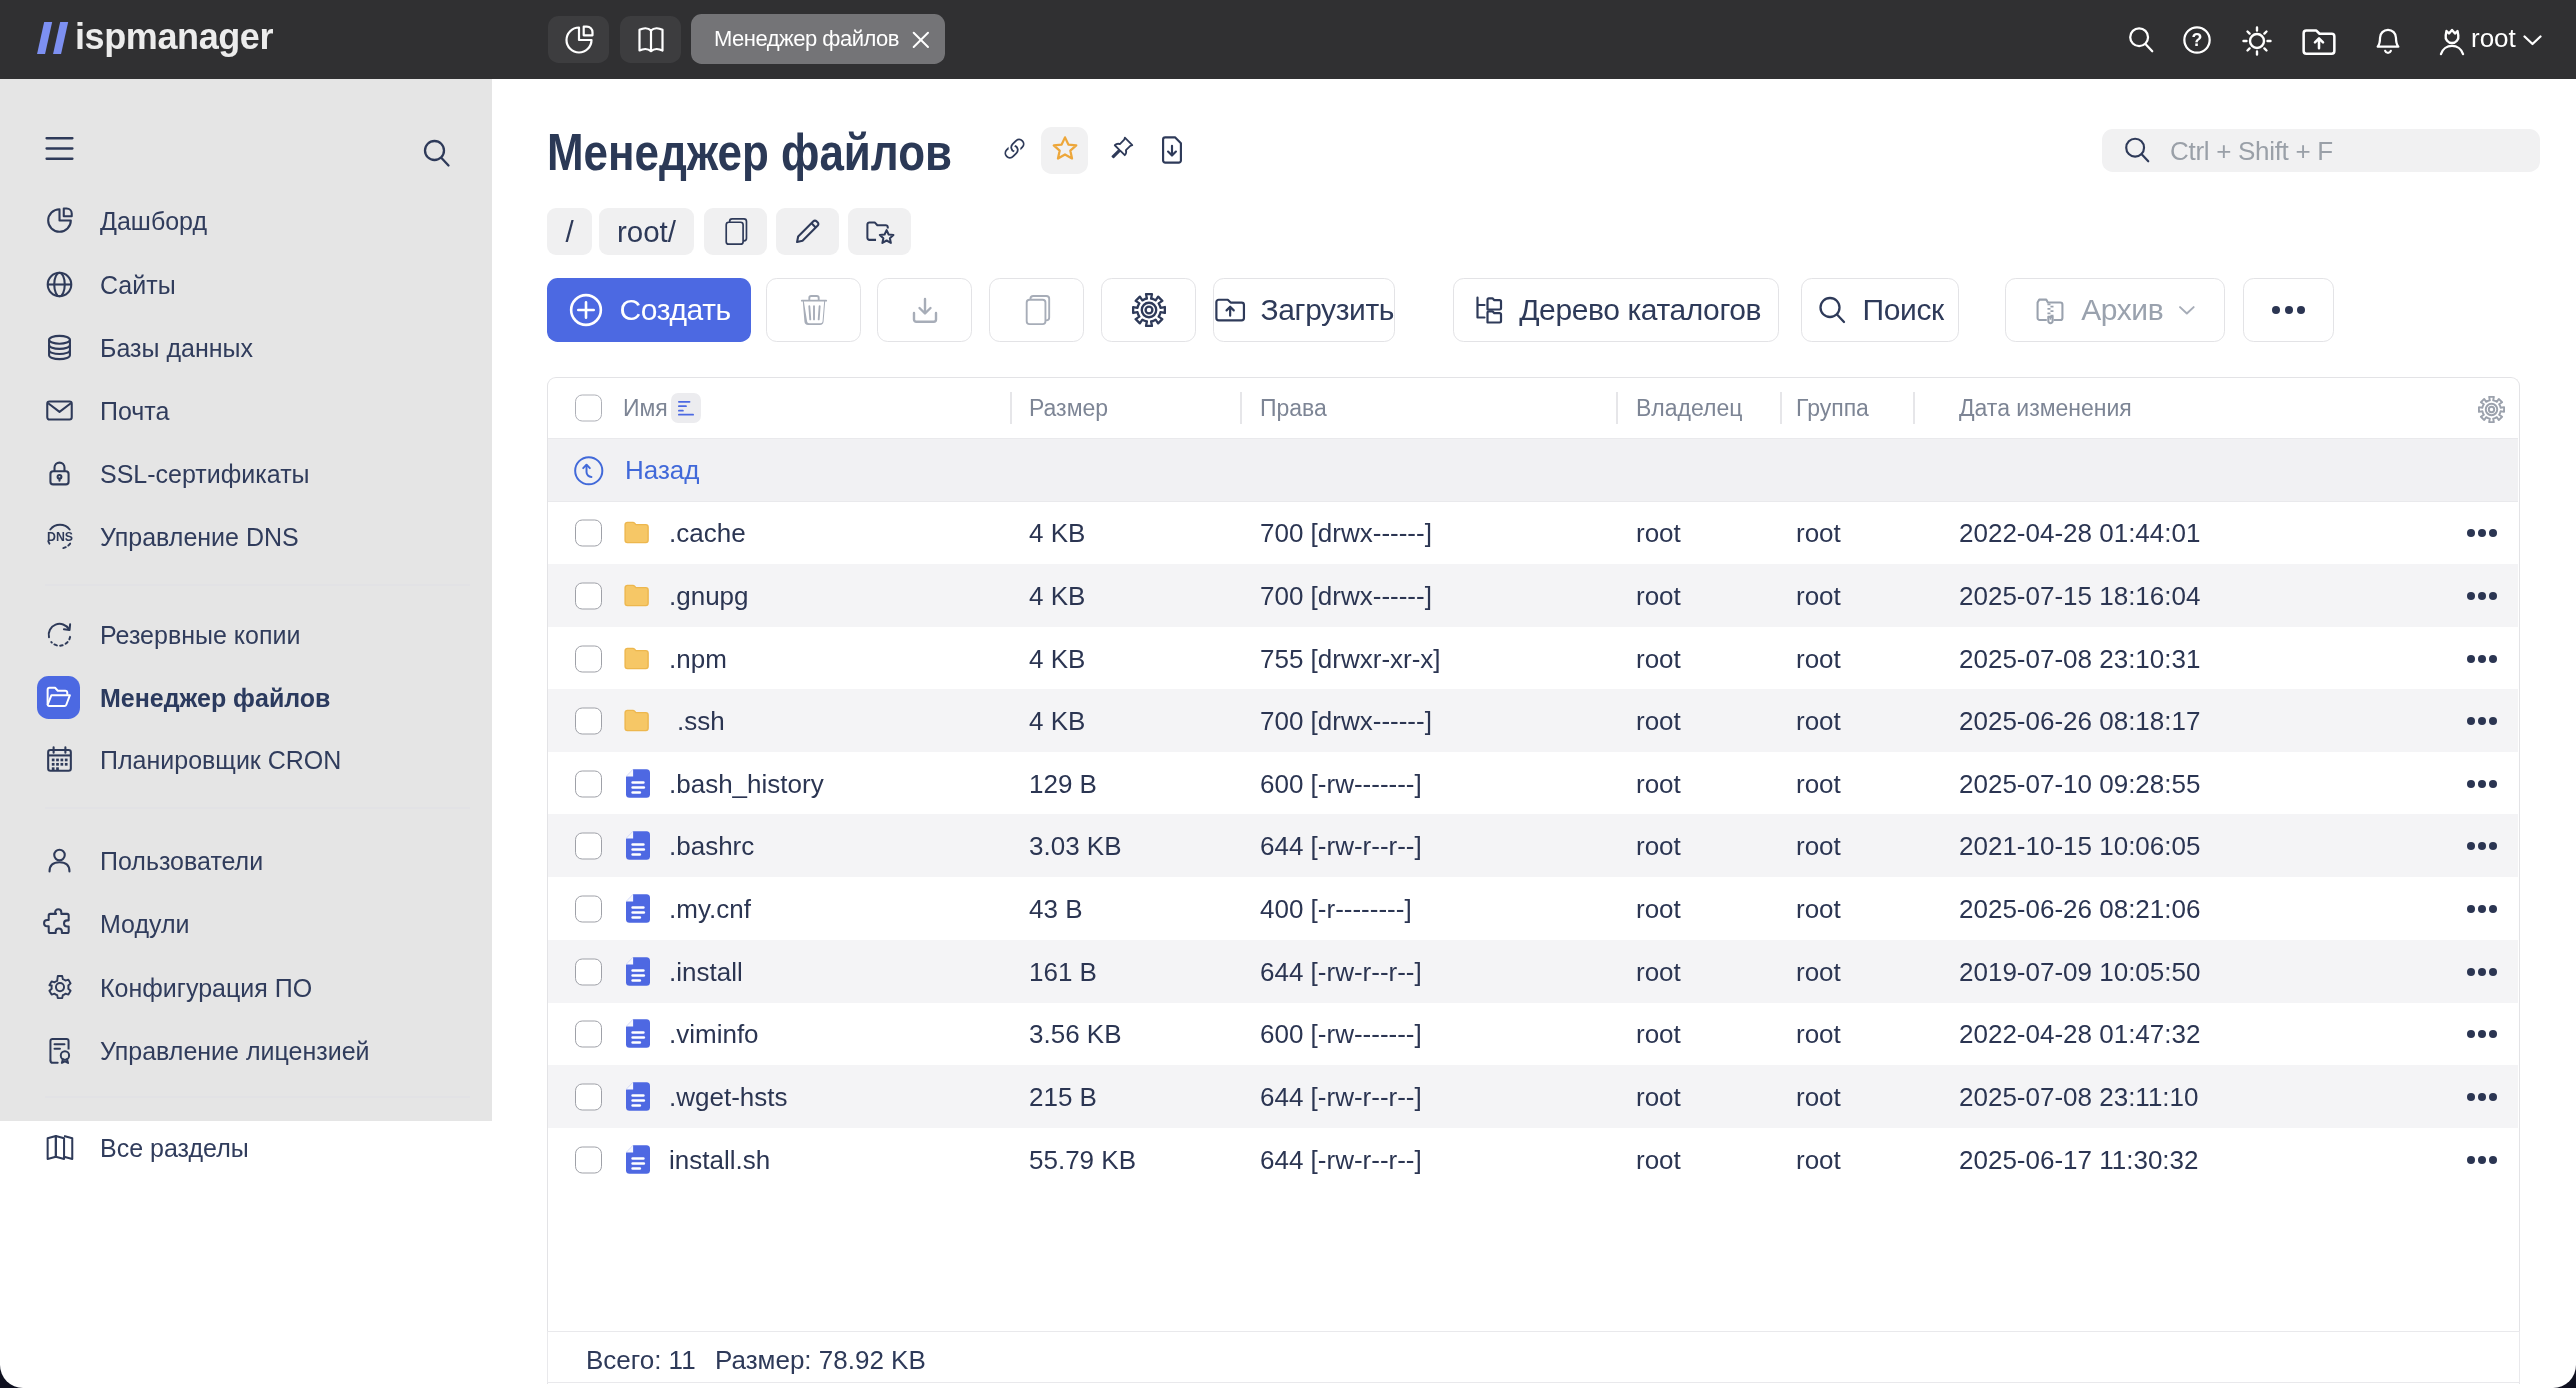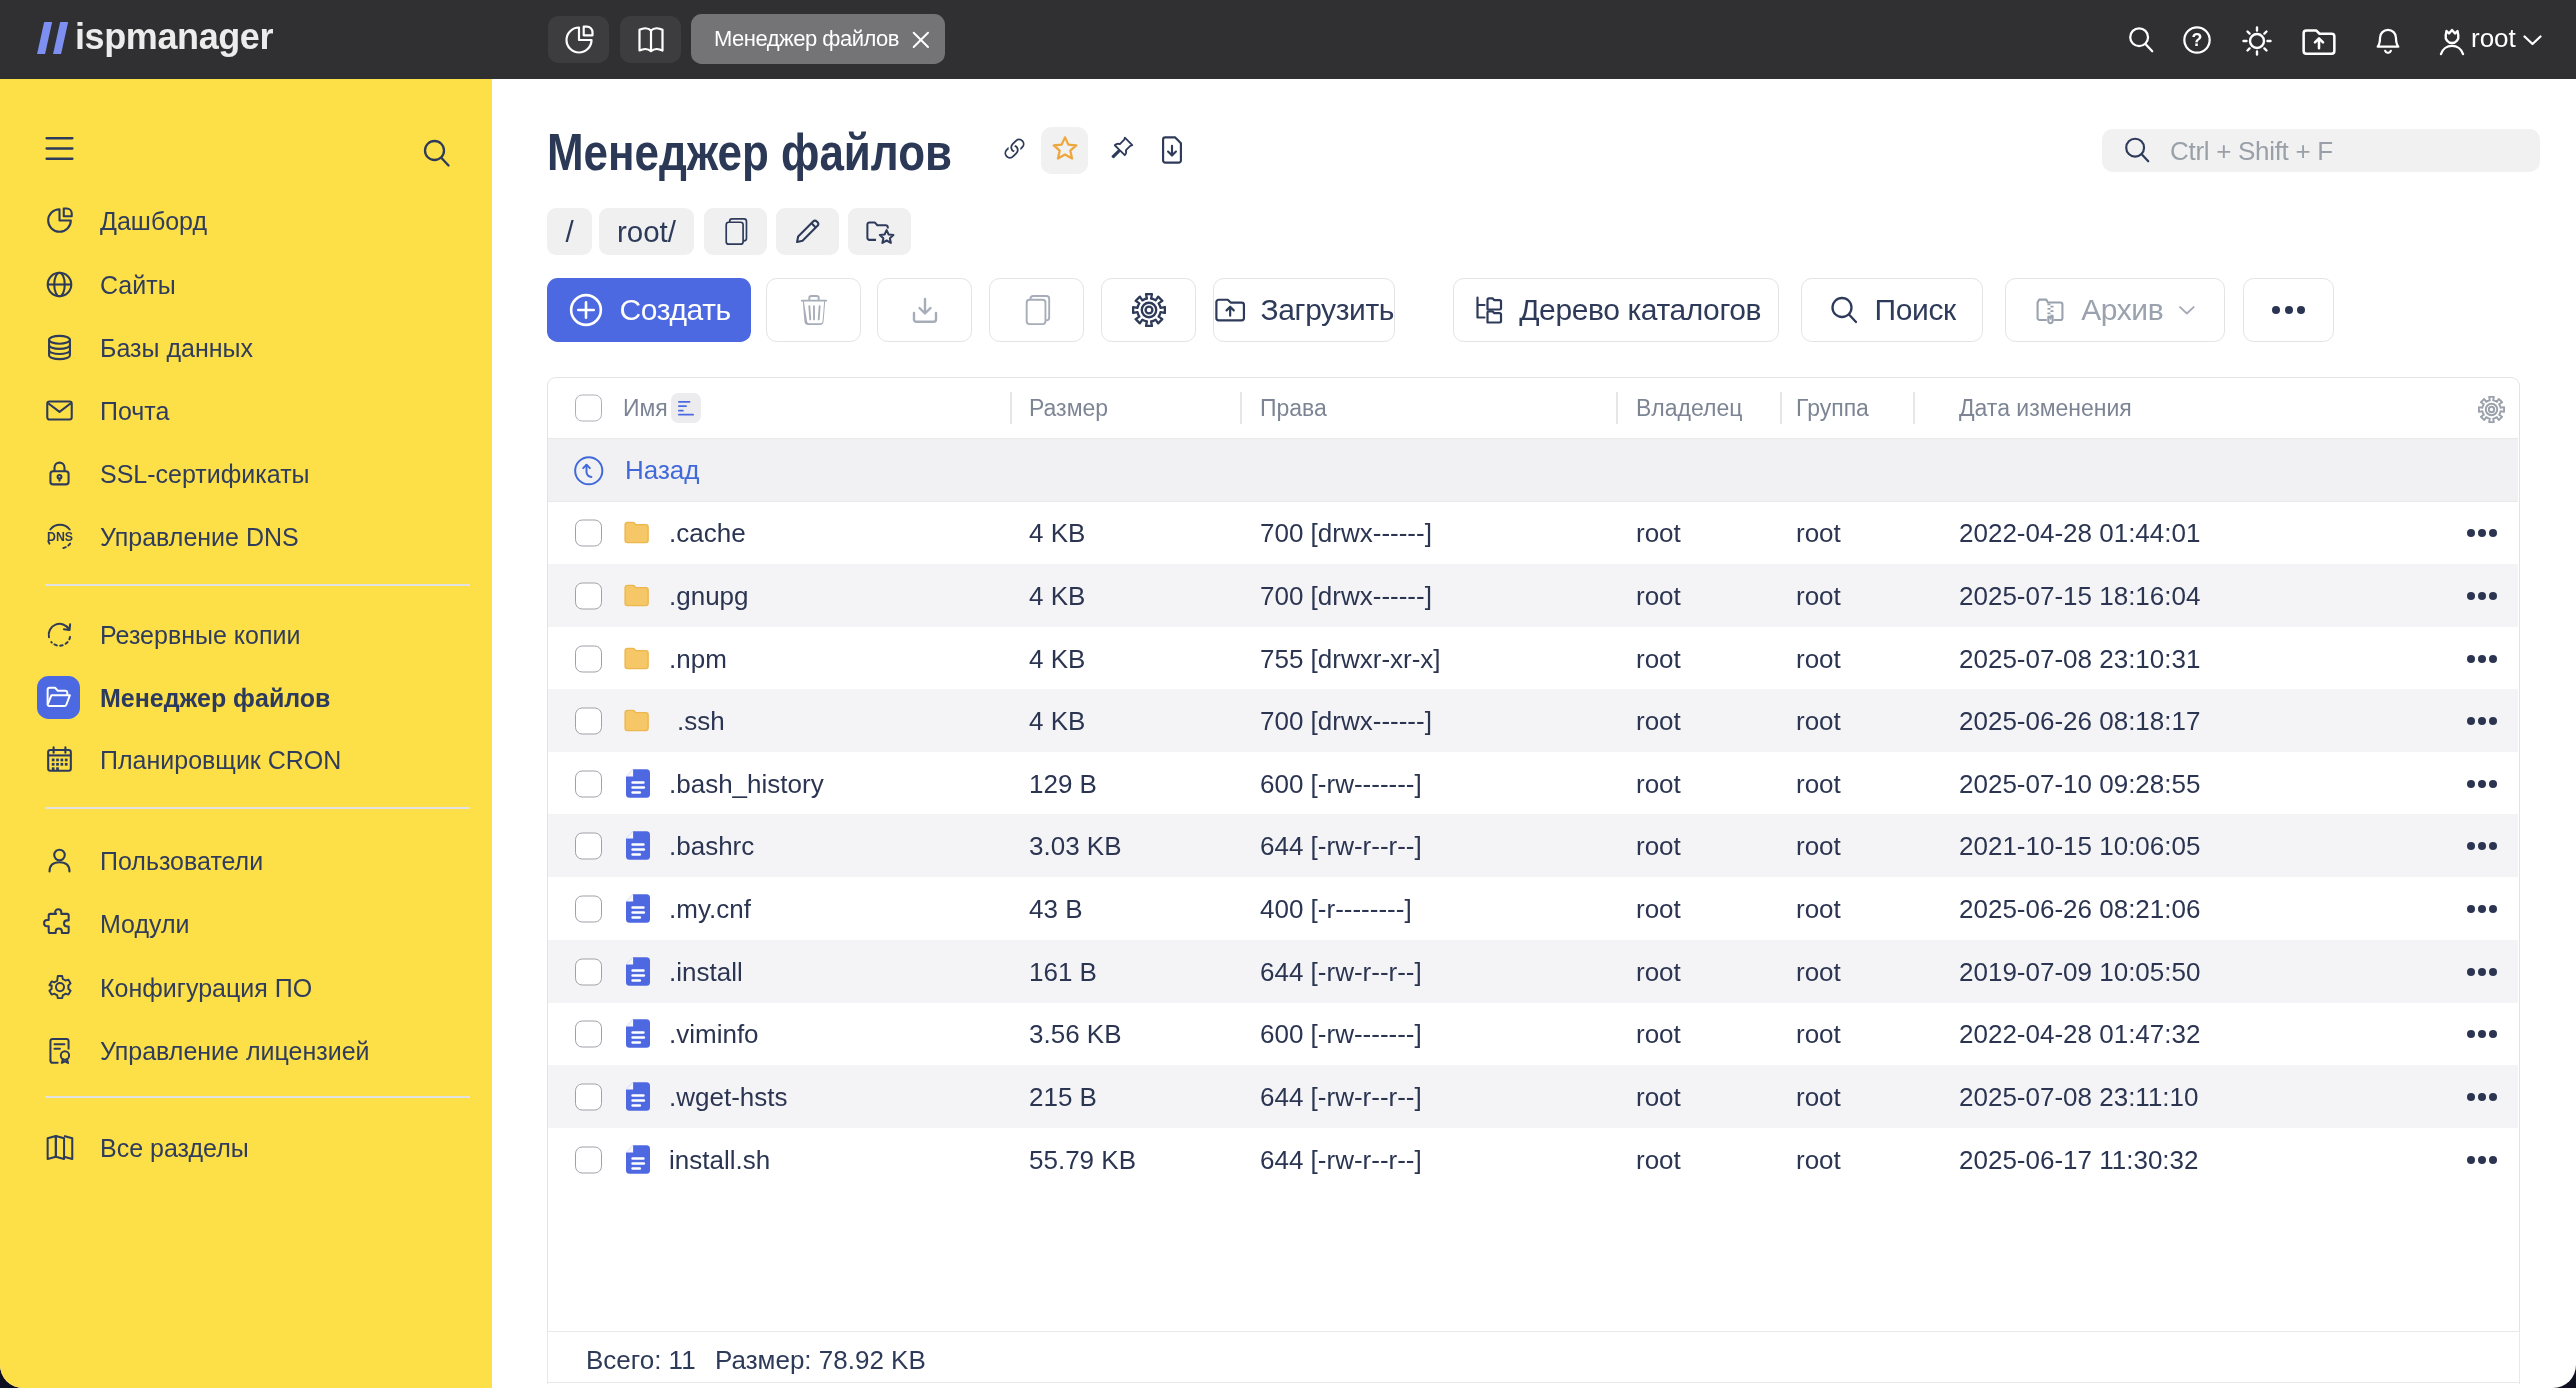--- a/index.html
+++ b/index.html
@@ -4,21 +4,21 @@
 <style>
 *{margin:0;padding:0;box-sizing:border-box}
 html,body{width:2576px;height:1388px;background:#0f1120;font-family:"Liberation Sans",sans-serif;overflow:hidden}
 .app{position:absolute;left:0;top:0;width:2576px;height:1388px;border-radius:0 0 23px 23px;overflow:hidden;background:#fff}
 .abs{position:absolute}
 .topbar{position:absolute;left:0;top:0;width:2576px;height:79px;background:#303032}
 .tbtn{position:absolute;top:16px;width:61px;height:47px;border-radius:10.7px;background:#3d3d3f;display:flex;align-items:center;justify-content:center}
 .tab{position:absolute;left:691px;top:14.3px;width:254px;height:50px;border-radius:10.7px;background:#747477;color:#fff;font-size:22px;display:flex;align-items:center;padding-left:23px;white-space:nowrap;letter-spacing:-0.5px}
 .logo{position:absolute;left:75px;top:0px;height:79px;line-height:73px;color:#ececec;font-size:36px;font-weight:bold;letter-spacing:-0.4px}
 .tico{position:absolute;top:25px}
-.sidebar{position:absolute;left:0;top:79px;width:492px;height:1309px;background:#fde047}
+.sidebar{position:absolute;left:0;top:79px;width:492px;height:1042px;background:#e5e5e5}
 .nitem{position:absolute;left:0;width:492px;height:63px}
 .nitem svg{position:absolute;left:45px;top:17px}
 .nitem span{position:absolute;left:100px;top:50%;transform:translateY(-50%);font-size:25px;color:#303c5c;white-space:nowrap}
 .nitem.active span{font-weight:bold;color:#2b3a5e}
 .ndiv{position:absolute;left:45px;width:425px;height:1.8px;background:#e2e2e5}
 .h1t{position:absolute;left:547px;top:122px;font-size:52px;font-weight:bold;color:#2b3956;transform:scaleX(.845);transform-origin:left center;white-space:nowrap}
 .hico{position:absolute;top:135px}
 .starbox{position:absolute;left:1041px;top:127px;width:47px;height:47px;border-radius:10.7px;background:#f1f1f2}
 .crumb{position:absolute;top:208px;height:47px;border-radius:9px;background:#f0f0f1;display:flex;align-items:center;justify-content:center;color:#2e3a59;font-size:29.5px}
 .btn{position:absolute;top:278px;height:64px;border-radius:10.7px;background:#fff;border:1.8px solid #e3e3e6;display:flex;align-items:center;justify-content:center;font-size:30px;color:#2e3a59;gap:14.3px;letter-spacing:-0.4px}
@@ -311,21 +311,21 @@
   <span>Загрузить</span>
     </div>
 <div class="btn" style="left:1453px;width:326px">
   <svg width="34" height="34" viewBox="0 0 34 34" fill="none" stroke="#2e3a59" stroke-width="2.2" stroke-linejoin="round">
         <path d="M6.5 4.5 V24.5 M6.5 12 h7 M6.5 24.5 h7" stroke-linecap="round"></path>
         <path d="M16.5 16.5 V6.7 a1.4 1.4 0 0 1 1.4 -1.4 h3.6 l1.8 1.9 h5.3 A1.4 1.4 0 0 1 30 8.6 V15.1 a1.4 1.4 0 0 1 -1.4 1.4 z"></path>
         <path d="M16.5 29.5 V19.7 a1.4 1.4 0 0 1 1.4 -1.4 h3.6 l1.8 1.9 h5.3 a1.4 1.4 0 0 1 1.4 1.4 V28.1 a1.4 1.4 0 0 1 -1.4 1.4 z"></path>
       </svg>
   <span>Дерево каталогов</span>
     </div>
-<div class="btn" style="left:1801px;width:182px">
+<div class="btn" style="left:1801px;width:158px">
   <svg width="32" height="32" viewBox="0 0 32 32" fill="none" stroke="#2e3a59" stroke-width="2.3" stroke-linecap="round">
         <circle cx="14" cy="13.5" r="9.5"></circle>
         <path d="M21 20.5 L28 28"></path>
       </svg>
   <span>Поиск</span>
     </div>
 <div class="btn" style="left:2005px;width:220px;color:#9aa2ae">
   <svg width="34" height="32" viewBox="0 0 34 34" fill="none" stroke="#9aa2ae" stroke-width="2.2" stroke-linejoin="round">
         <path d="M13.6 27.6 H6 A2.2 2.2 0 0 1 3.8 25.4 V9 L5.6 6 H13 L14.8 9 H28 A2.2 2.2 0 0 1 30.2 11.2 V25.4 A2.2 2.2 0 0 1 28 27.6 H20.8"></path>
         <path d="M14.3 11 h3.2 M17.5 13.4 h3.2 M14.3 15.8 h3.2 M17.5 18.2 h3.2 M14.3 20.6 h3.2 M17.5 23 h3.2" stroke-width="2"></path>

